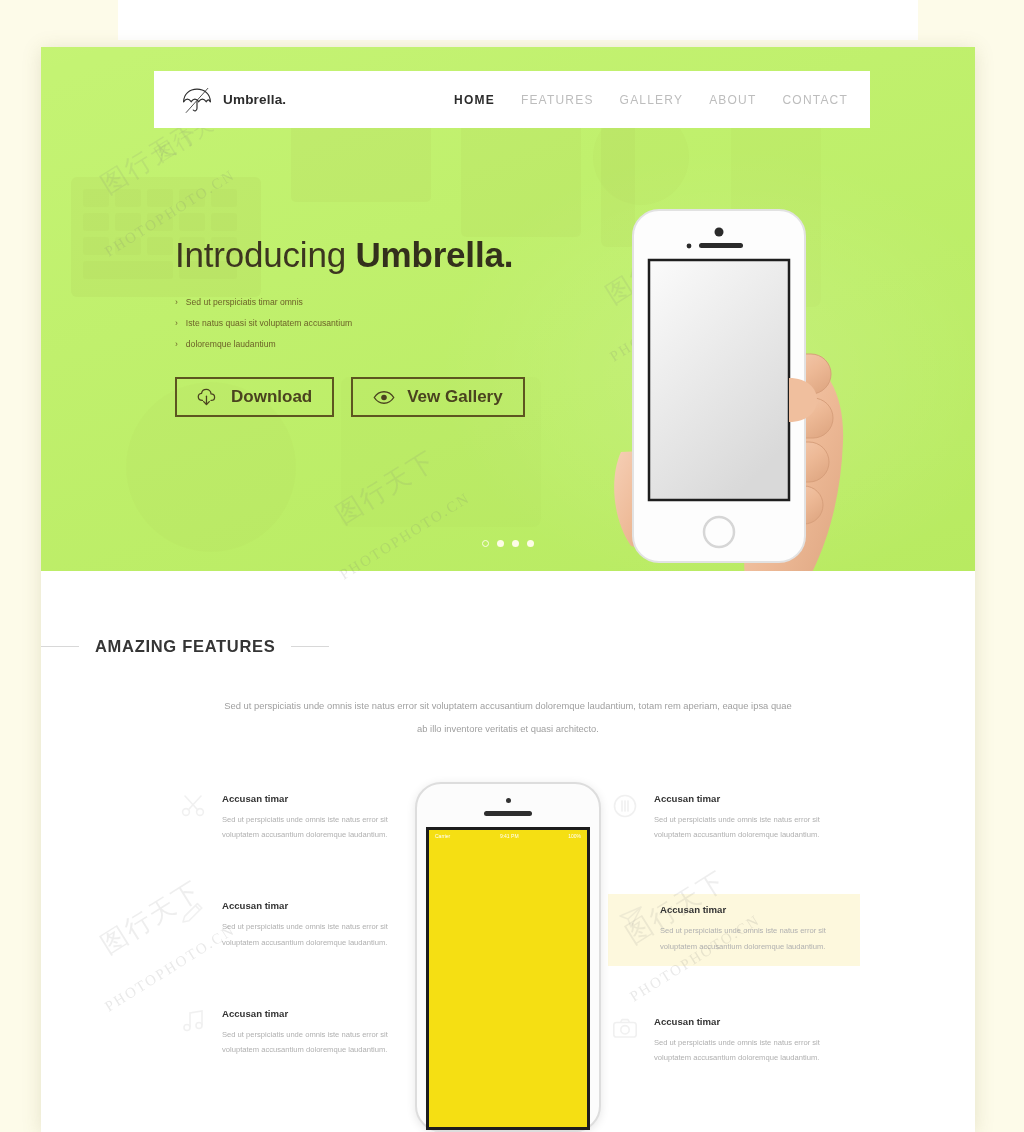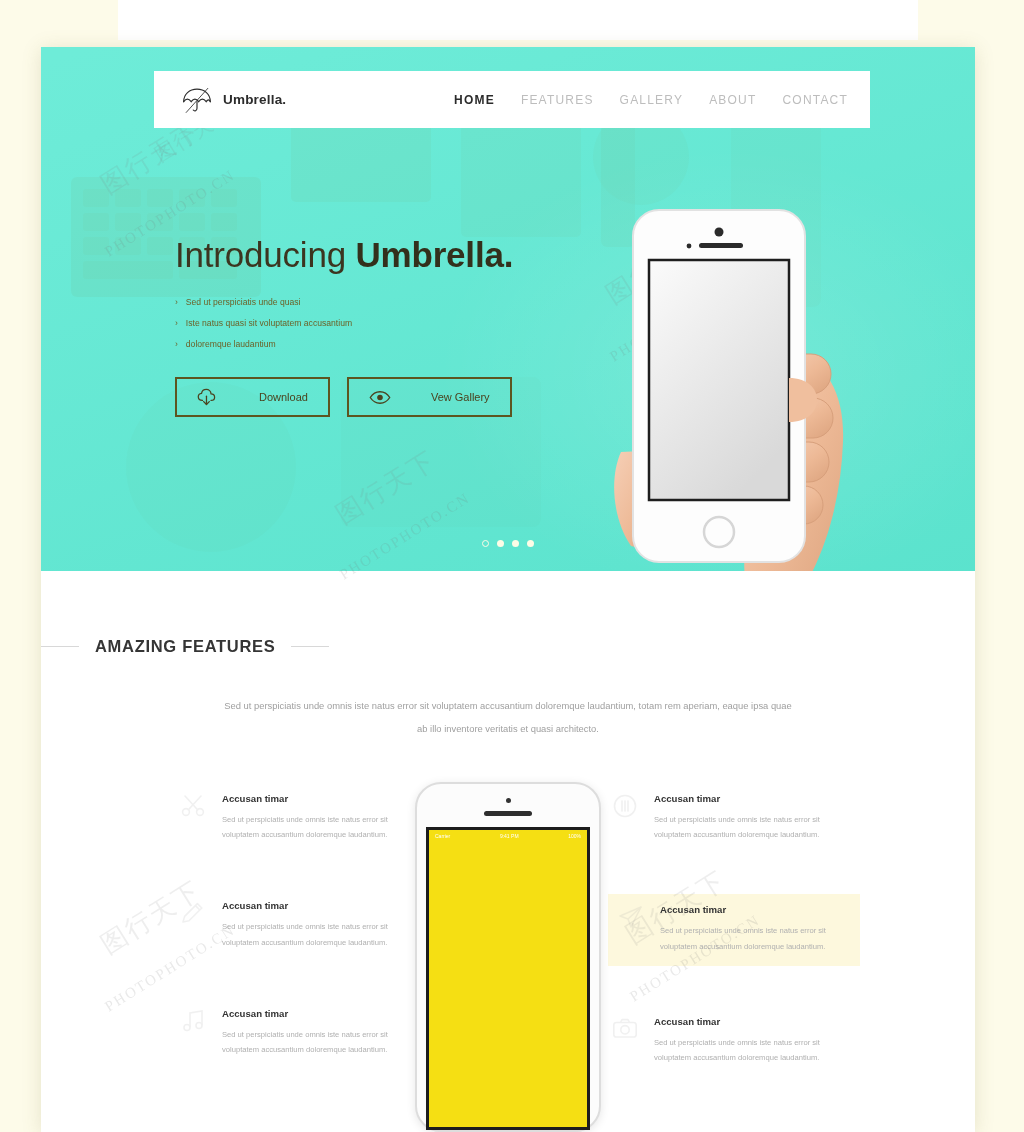--- a/index.html
+++ b/index.html
@@ -38,21 +38,21 @@
     height: 1085px;
     overflow: hidden;
     box-shadow: 0 2px 18px rgba(120,115,60,0.18);
   }
 
   
   .hero {
     position: relative;
     width: 934px;
     height: 524px;
-    background: #5eead4;
+    background: #bef264;
     overflow: hidden;
   }
   .hero-bg-art {
     position: absolute;
     inset: 0;
     opacity: .13;
     pointer-events: none;
   }
   .hero-tint {
     position: absolute;
@@ -141,25 +141,24 @@
     border: 2px solid #5d5520;
     height: 40px;
     display: flex;
     align-items: center;
     gap: 12px;
     padding: 0 20px;
     cursor: pointer;
     background: transparent;
   }
   .btn-label {
-    font-size: 11px;
-    font-weight: normal;
+    font-size: 17px;
+    font-weight: bold;
     color: #4a431f;
     white-space: nowrap;
-    margin-left: 28px;
   }
   .btn svg { display: block; }
 
   
   .hero-phone-wrap {
     position: absolute;
     right: 122px;
     top: 155px;
     width: 260px;
     height: 400px;
@@ -389,21 +388,21 @@
           <span class="nav-link">CONTACT</span>
         </div>
       </nav>
 
       <div class="hero-copy">
         <h1 class="hero-title"><span>Introducing </span><b>Umbrella.</b></h1>
 
         <ul class="hero-list">
           <li>
             <span class="chev">›</span>
-            <span>Sed ut perspiciatis unde quasi</span>
+            <span>Sed ut perspiciatis timar omnis</span>
           </li>
           <li>
             <span class="chev">›</span>
             <span>Iste natus quasi sit voluptatem accusantium</span>
           </li>
           <li>
             <span class="chev">›</span>
             <span>doloremque laudantium</span>
           </li>
         </ul>

